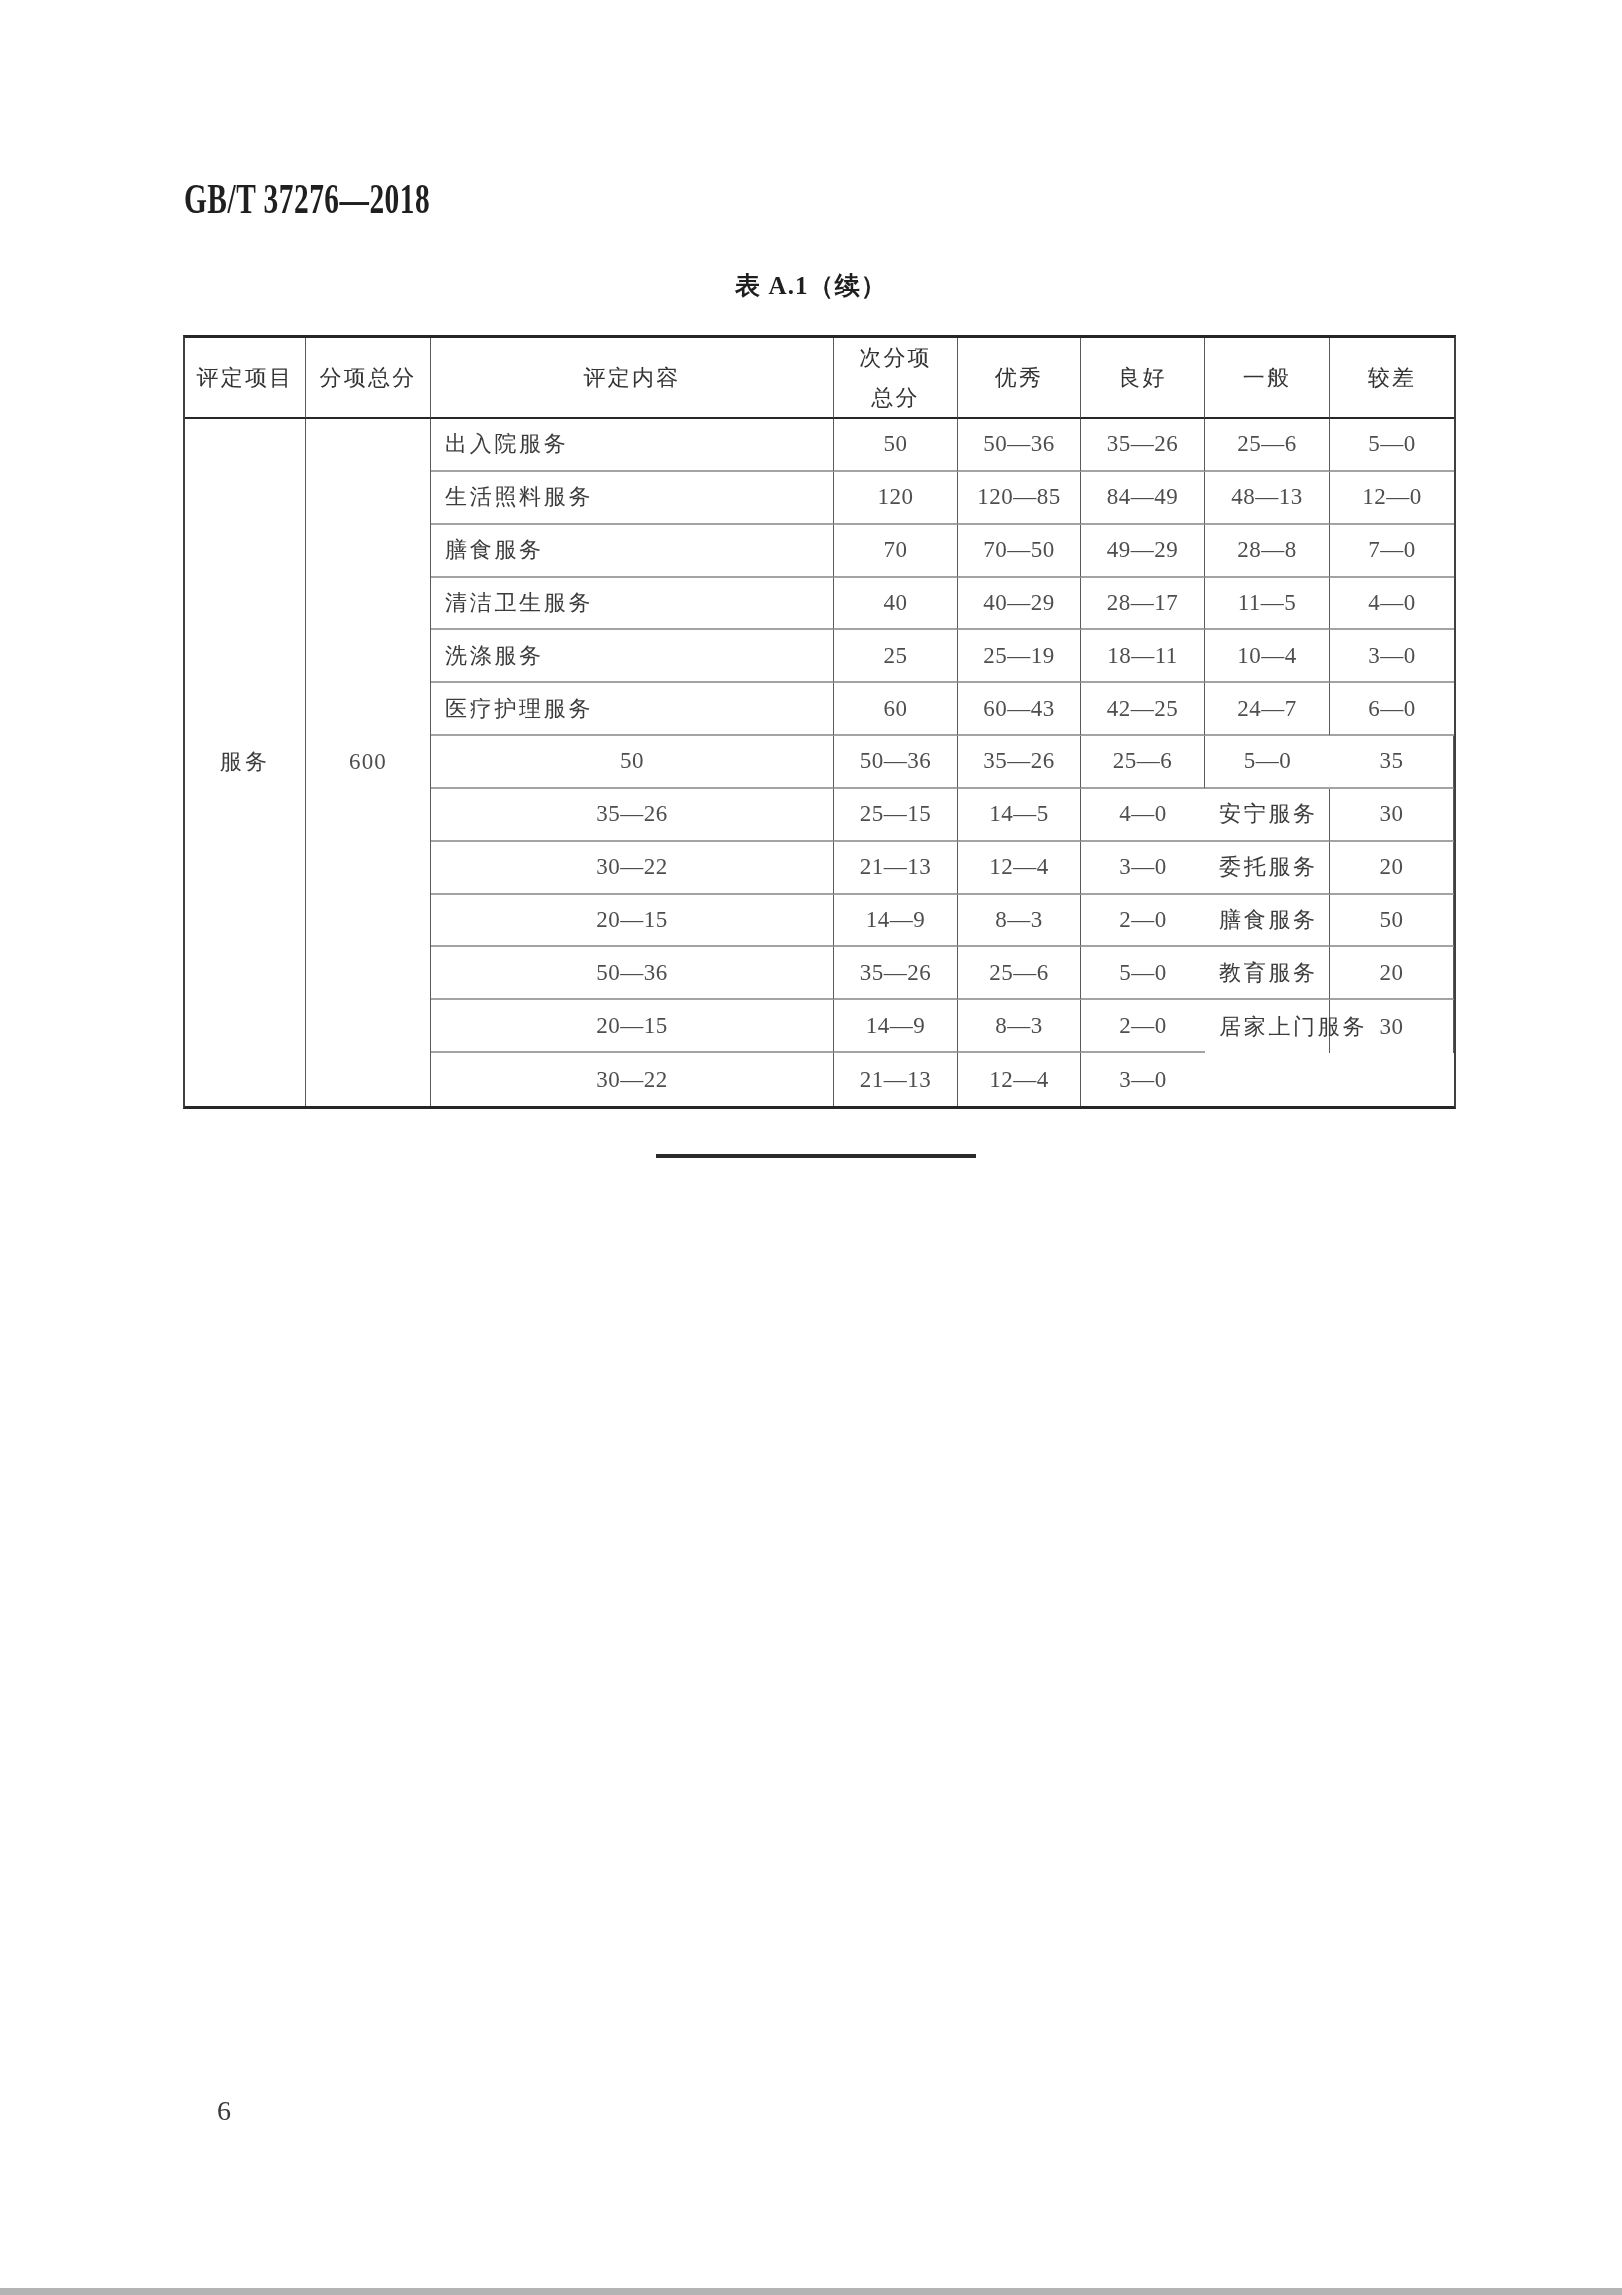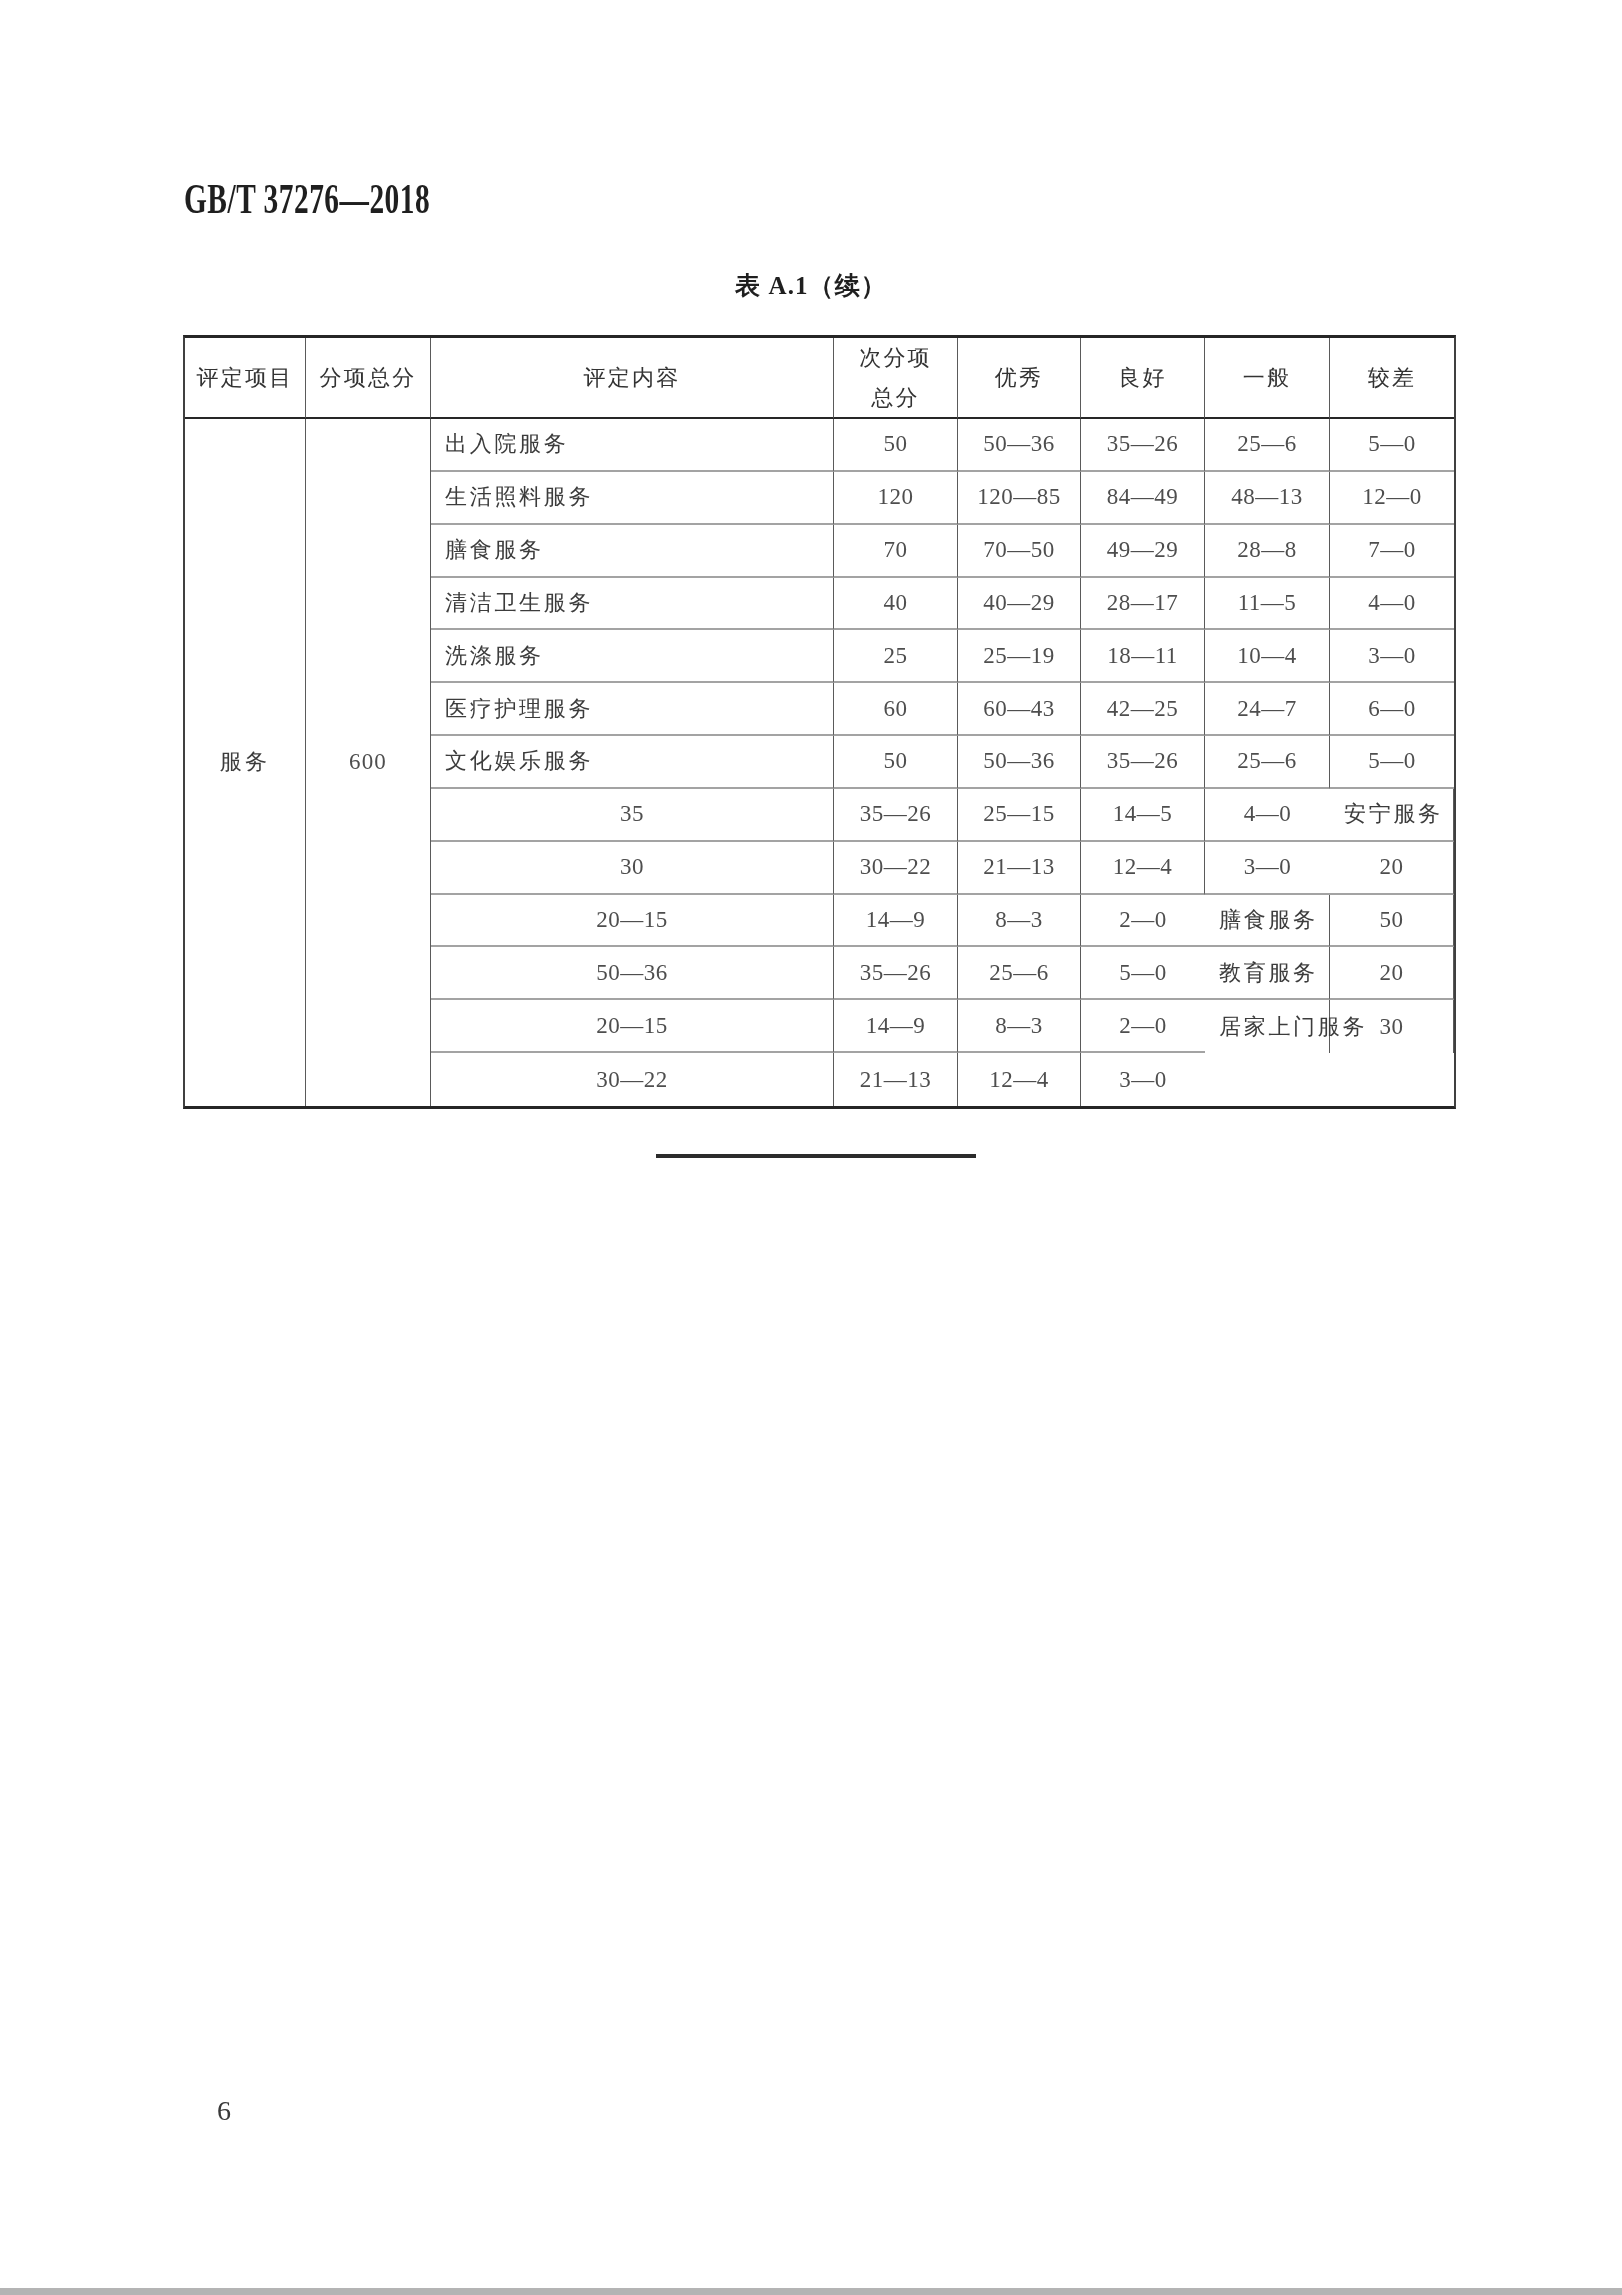--- a/index.html
+++ b/index.html
@@ -213,40 +213,40 @@
     <div class="c">10—4</div>
     <div class="c last-col">3—0</div>
 
     <div class="c svc">医疗护理服务</div>
     <div class="c">60</div>
     <div class="c">60—43</div>
     <div class="c">42—25</div>
     <div class="c">24—7</div>
     <div class="c last-col">6—0</div>
 
-    <div class="c svc">文化娱乐服务</div>
     <div class="c">50</div>
     <div class="c">50—36</div>
     <div class="c">35—26</div>
     <div class="c">25—6</div>
     <div class="c last-col">5—0</div>
 
     <div class="c">35</div>
     <div class="c">35—26</div>
     <div class="c">25—15</div>
     <div class="c">14—5</div>
     <div class="c last-col">4—0</div>
 
     <div class="c svc">安宁服务</div>
     <div class="c">30</div>
     <div class="c">30—22</div>
     <div class="c">21—13</div>
     <div class="c">12—4</div>
     <div class="c last-col">3—0</div>
 
+    <div class="c svc">委托服务</div>
     <div class="c">20</div>
     <div class="c">20—15</div>
     <div class="c">14—9</div>
     <div class="c">8—3</div>
     <div class="c last-col">2—0</div>
 
     <div class="c svc">膳食服务</div>
     <div class="c">50</div>
     <div class="c">50—36</div>
     <div class="c">35—26</div>

